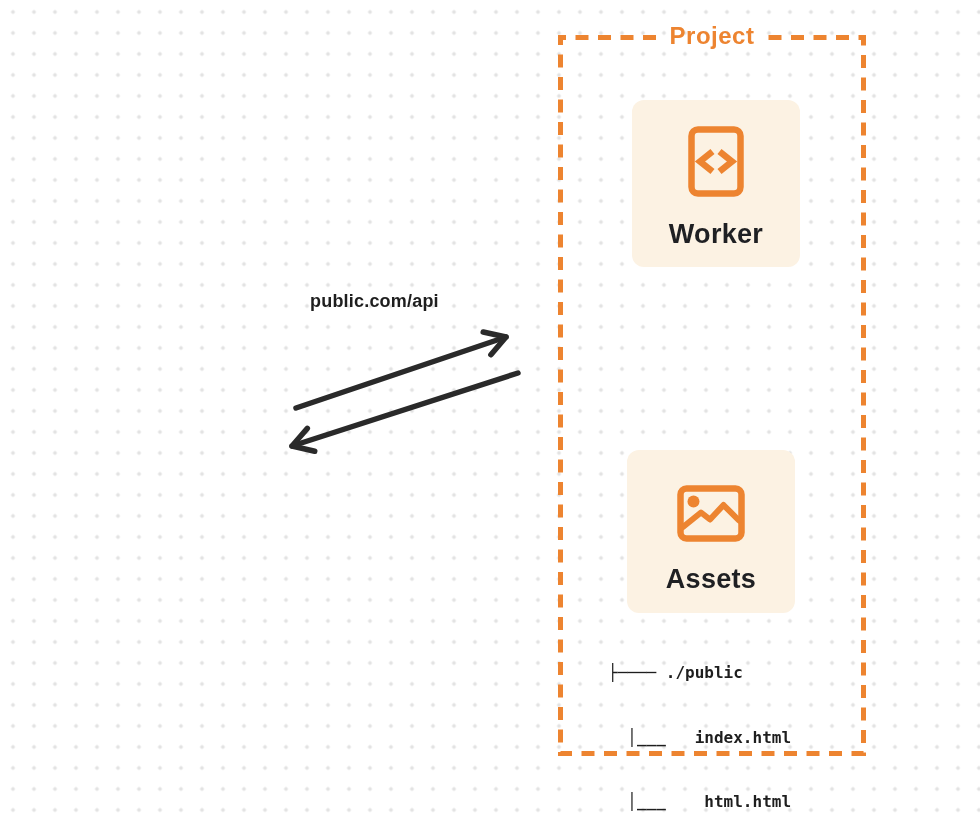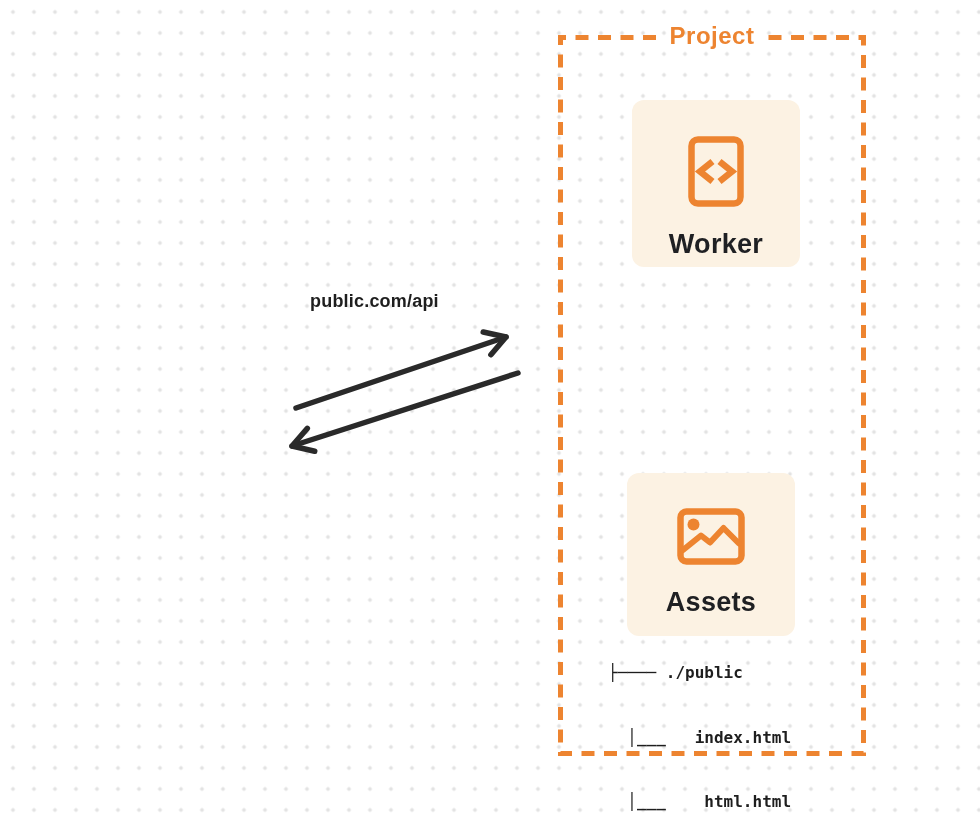--- a/index.html
+++ b/index.html
@@ -38,22 +38,22 @@
   }
   .node-label{color:var(--text-dark);font-size:27px;font-weight:700;letter-spacing:.3px;}
   .request-label{
     position:absolute;left:310px;top:291px;
     color:#1E1E1E;font-size:18px;font-weight:700;letter-spacing:.2px;white-space:nowrap;
   }
   .card{
     position:absolute;background:var(--card-bg);border-radius:12px;
     display:flex;flex-direction:column;align-items:center;
   }
-  .card.worker{left:632px;top:100px;width:168px;height:167px;padding-top:36px;}
-  .card.assets{left:627px;top:473px;width:168px;height:163px;padding-top:35px;}
+  .card.worker{left:632px;top:100px;width:168px;height:167px;padding-top:26px;}
+  .card.assets{left:627px;top:450px;width:168px;height:163px;padding-top:35px;}
   .card.worker .node-label{margin-top:22px;}
   .card.assets .node-label{margin-top:22px;}
   .icon-stroke{stroke:var(--accent-orange);fill:none;}
   .icon-fill{fill:var(--accent-orange);}
   .file-tree{
     position:absolute;left:608px;top:619px;
     font-family:"DejaVu Sans Mono", monospace;
     font-size:16px;font-weight:700;line-height:21.5px;
     color:#1E1E1E;white-space:pre;
   }

